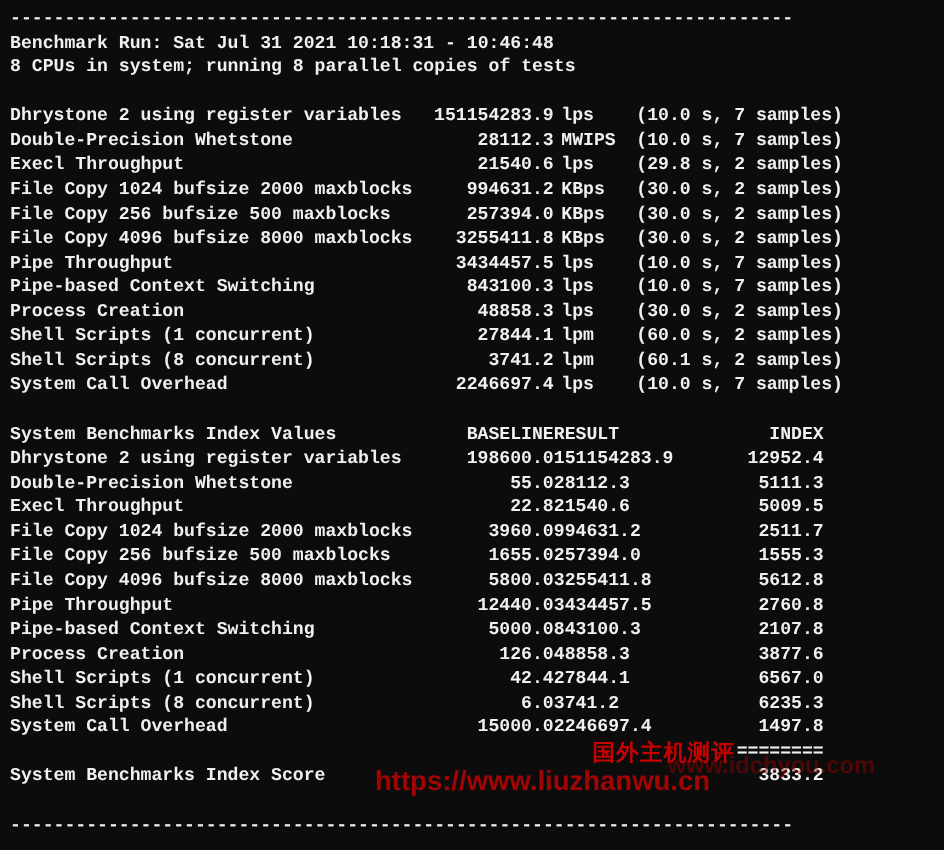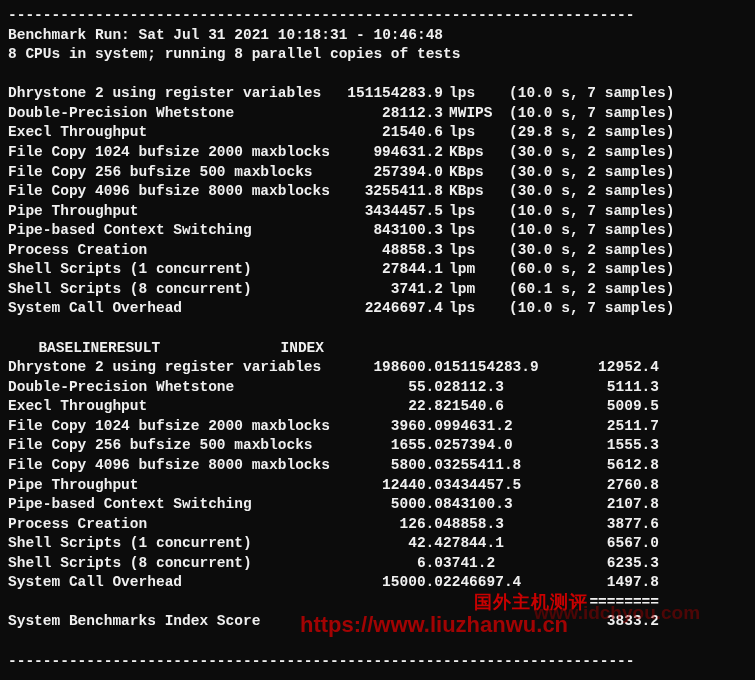--- a/index.html
+++ b/index.html
@@ -92,20 +92,21 @@
       <div class="test-row"><span class="test-name">Pipe-based Context Switching</span><span class="test-val">843100.3</span><span class="test-unit">lps</span><span class="test-det">(10.0 s, 7 samples)</span></div>
       <div class="test-row"><span class="test-name">Process Creation</span><span class="test-val">48858.3</span><span class="test-unit">lps</span><span class="test-det">(30.0 s, 2 samples)</span></div>
       <div class="test-row"><span class="test-name">Shell Scripts (1 concurrent)</span><span class="test-val">27844.1</span><span class="test-unit">lpm</span><span class="test-det">(60.0 s, 2 samples)</span></div>
       <div class="test-row"><span class="test-name">Shell Scripts (8 concurrent)</span><span class="test-val">3741.2</span><span class="test-unit">lpm</span><span class="test-det">(60.1 s, 2 samples)</span></div>
       <div class="test-row"><span class="test-name">System Call Overhead</span><span class="test-val">2246697.4</span><span class="test-unit">lps</span><span class="test-det">(10.0 s, 7 samples)</span></div>
     </div>
 
   <div class="line"> </div>
 
   <div class="idx-row">
+    <span class="idx-name">System Benchmarks Index Values</span>
     <span class="idx-base">BASELINE</span>
     <span class="idx-res">RESULT</span>
     <span class="idx-idx">INDEX</span>
   </div>
 
   <div id="index-block">
       <div class="idx-row"><span class="idx-name">Dhrystone 2 using register variables</span><span class="idx-base">198600.0</span><span class="idx-res">151154283.9</span><span class="idx-idx">12952.4</span></div>
       <div class="idx-row"><span class="idx-name">Double-Precision Whetstone</span><span class="idx-base">55.0</span><span class="idx-res">28112.3</span><span class="idx-idx">5111.3</span></div>
       <div class="idx-row"><span class="idx-name">Execl Throughput</span><span class="idx-base">22.8</span><span class="idx-res">21540.6</span><span class="idx-idx">5009.5</span></div>
       <div class="idx-row"><span class="idx-name">File Copy 1024 bufsize 2000 maxblocks</span><span class="idx-base">3960.0</span><span class="idx-res">994631.2</span><span class="idx-idx">2511.7</span></div>

